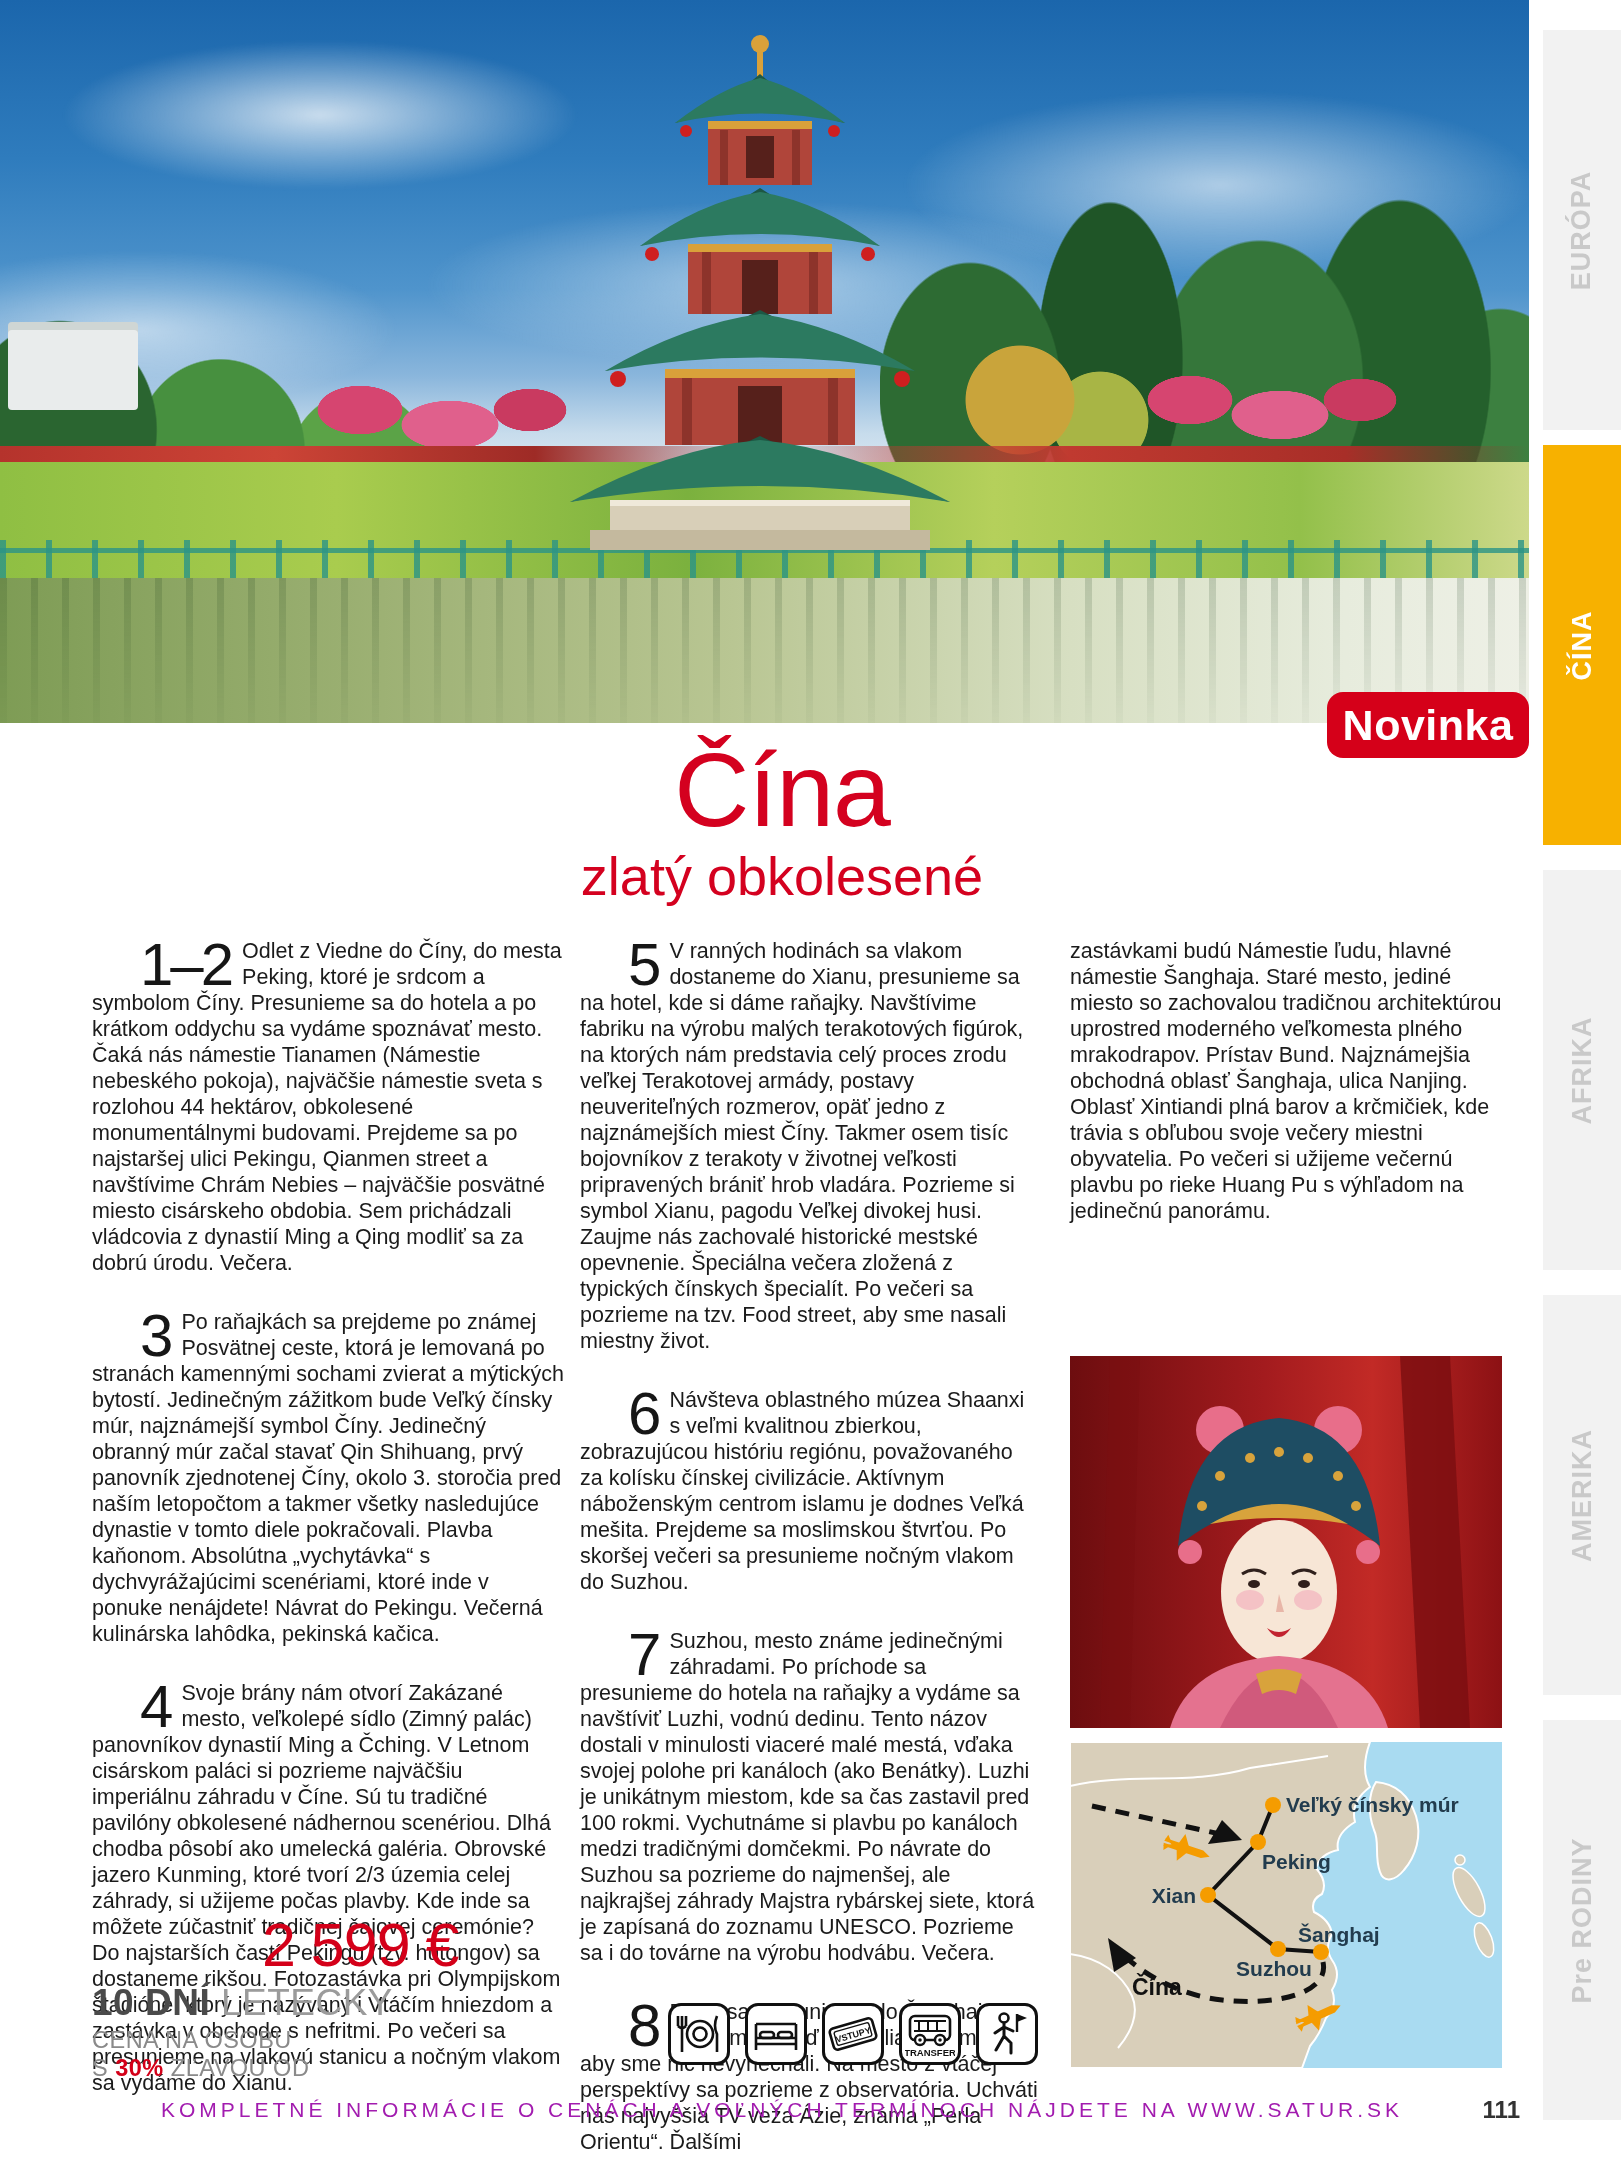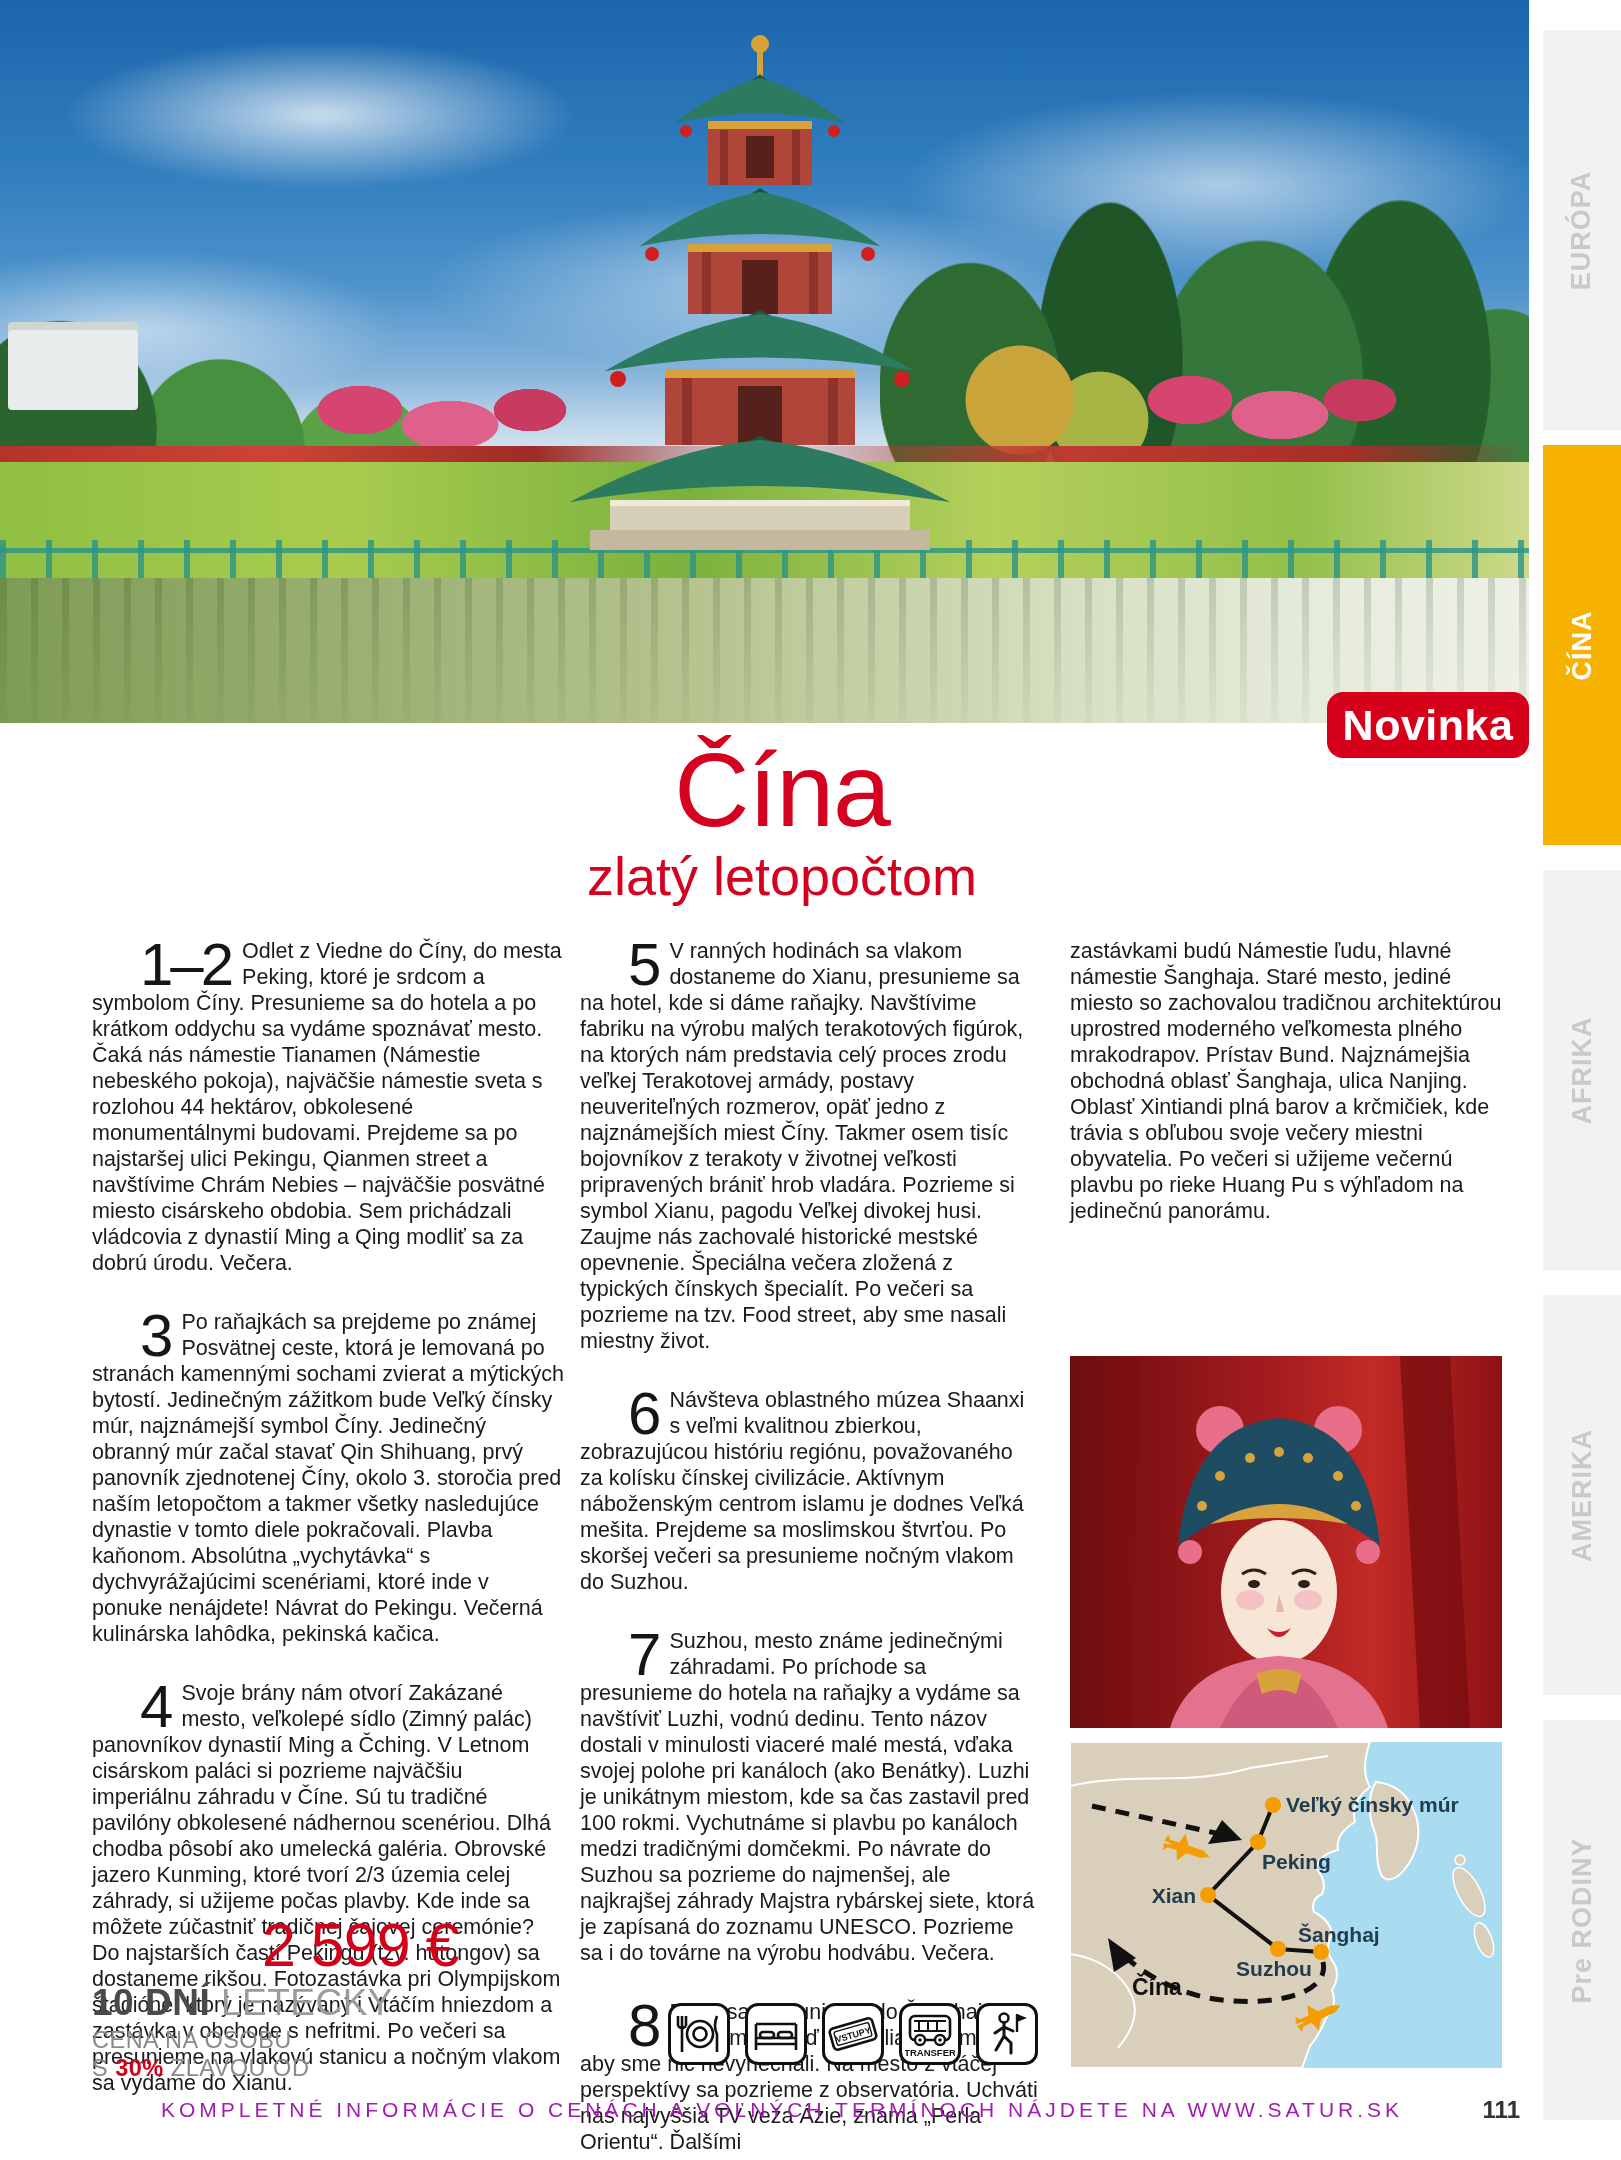--- a/index.html
+++ b/index.html
@@ -170,21 +170,21 @@
     <span>AFRIKA</span>
   </div>
 <div class="tab t3">
     <span>AMERIKA</span>
   </div>
 <div class="tab t4">
     <span>Pre RODINY</span>
   </div>
 
 <div class="title">Čína</div>
-<div class="subtitle">zlatý letopočtom</div>
+<div class="subtitle">zlatý obkolesené</div>
 
 <div class="col" id="col-1">
     <p class="para"><span class="day">1–2</span><span>Odlet z Viedne do Číny, do mesta </span><b>Peking</b><span>, ktoré je srdcom a symbolom Číny. Presunieme sa do hotela a po krátkom oddychu sa vydáme spoznávať mesto. Čaká nás námestie </span><b>Tianamen</b><span> (Námestie nebeského pokoja), najväčšie námestie sveta s rozlohou 44 hektárov, obkolesené monumentálnymi budovami. Prejdeme sa po najstaršej ulici Pekingu, </span><b>Qianmen street</b><span> a navštívime </span><b>Chrám Nebies</b><span> – najväčšie posvätné miesto cisárskeho obdobia. Sem prichádzali vládcovia z dynastií Ming a Qing modliť sa za dobrú úrodu. Večera.</span></p>
     <p class="para"><span class="day">3</span><span>Po raňajkách sa prejdeme po známej </span><b>Posvätnej ceste</b><span>, ktorá je lemovaná po stranách kamennými sochami zvierat a mýtických bytostí. Jedinečným zážitkom bude </span><b>Veľký čínsky múr</b><span>, najznámejší symbol Číny. Jedinečný obranný múr začal stavať Qin Shihuang, prvý panovník zjednotenej Číny, okolo 3. storočia pred naším letopočtom a takmer všetky nasledujúce dynastie v tomto diele pokračovali. </span><b>Plavba kaňonom</b><span>. Absolútna „vychytávka“ s dychvyrážajúcimi scenériami, ktoré inde v ponuke nenájdete! Návrat do Pekingu. </span><b>Večerná kulinárska lahôdka, pekinská kačica.</b></p>
     <p class="para"><span class="day">4</span><span>Svoje brány nám otvorí </span><b>Zakázané mesto</b><span>, veľkolepé sídlo (Zimný palác) panovníkov dynastií Ming a Čching. V </span><b>Letnom cisárskom palác</b><span>i si pozrieme najväčšiu imperiálnu záhradu v Číne. Sú tu tradičné pavilóny obkolesené nádhernou scenériou. Dlhá chodba pôsobí ako umelecká galéria. Obrovské </span><b>jazero Kunming</b><span>, ktoré tvorí 2/3 územia celej záhrady, si užijeme počas plavby. Kde inde sa môžete zúčastniť tradičnej čajovej ceremónie? Do najstarších častí Pekingu (tzv. hutongov) sa dostaneme </span><b>rikšou</b><span>. Fotozastávka pri </span><b>Olympijskom štadióne</b><span>, ktorý je nazývaný i Vtáčím hniezdom a zastávka v obchode s nefritmi. Po večeri sa presunieme na vlakovú stanicu a nočným vlakom sa vydáme do </span><b>Xianu</b><span>.</span></p>
   </div>
 <div class="col" id="col-2">
     <p class="para"><span class="day">5</span><span>V ranných hodinách sa vlakom dostaneme do </span><b>Xianu</b><span>, presunieme sa na hotel, kde si dáme raňajky. Navštívime fabriku na výrobu malých terakotových figúrok, na ktorých nám predstavia celý proces zrodu veľkej </span><b>Terakotovej armády</b><span>, postavy neuveriteľných rozmerov, opäť jedno z najznámejších miest Číny. Takmer osem tisíc bojovníkov z terakoty v životnej veľkosti pripravených brániť hrob vladára. Pozrieme si symbol Xianu</span><b>, pagodu Veľkej divokej husi</b><span>. Zaujme nás zachovalé historické mestské opevnenie. </span><b>Špeciálna večera zložená z typických čínskych špecialít</b><span>. Po večeri sa pozrieme na tzv. </span><b>Food street</b><span>, aby sme nasali miestny život.</span></p>
     <p class="para"><span class="day">6</span><span>Návšteva oblastného múzea </span><b>Shaanxi</b><span> s veľmi kvalitnou zbierkou, zobrazujúcou históriu regiónu, považovaného za kolísku čínskej civilizácie. Aktívnym náboženským centrom islamu je dodnes </span><b>Veľká mešita</b><span>. Prejdeme sa </span><b>moslimskou štvrťou</b><span>. Po skoršej večeri sa presunieme nočným vlakom do </span><b>Suzhou</b><span>.</span></p>
     <p class="para"><span class="day">7</span><b>Suzhou</b><span>, mesto známe jedinečnými záhradami. Po príchode sa presunieme do hotela na raňajky a vydáme sa navštíviť </span><b>Luzhi</b><span>, </span><b>vodnú dedinu</b><span>. Tento názov dostali v minulosti viaceré malé mestá, vďaka svojej polohe pri kanáloch (ako Benátky). Luzhi je unikátnym miestom, kde sa čas zastavil pred 100 rokmi. Vychutnáme si plavbu po kanáloch medzi tradičnými domčekmi. Po návrate do </span><b>Suzhou</b><span> sa pozrieme do najmenšej, ale najkrajšej záhrady </span><b>Majstra rybárskej siete</b><span>, ktorá je zapísaná do zoznamu UNESCO. Pozrieme sa i do továrne na výrobu hodvábu. Večera.</span></p>

